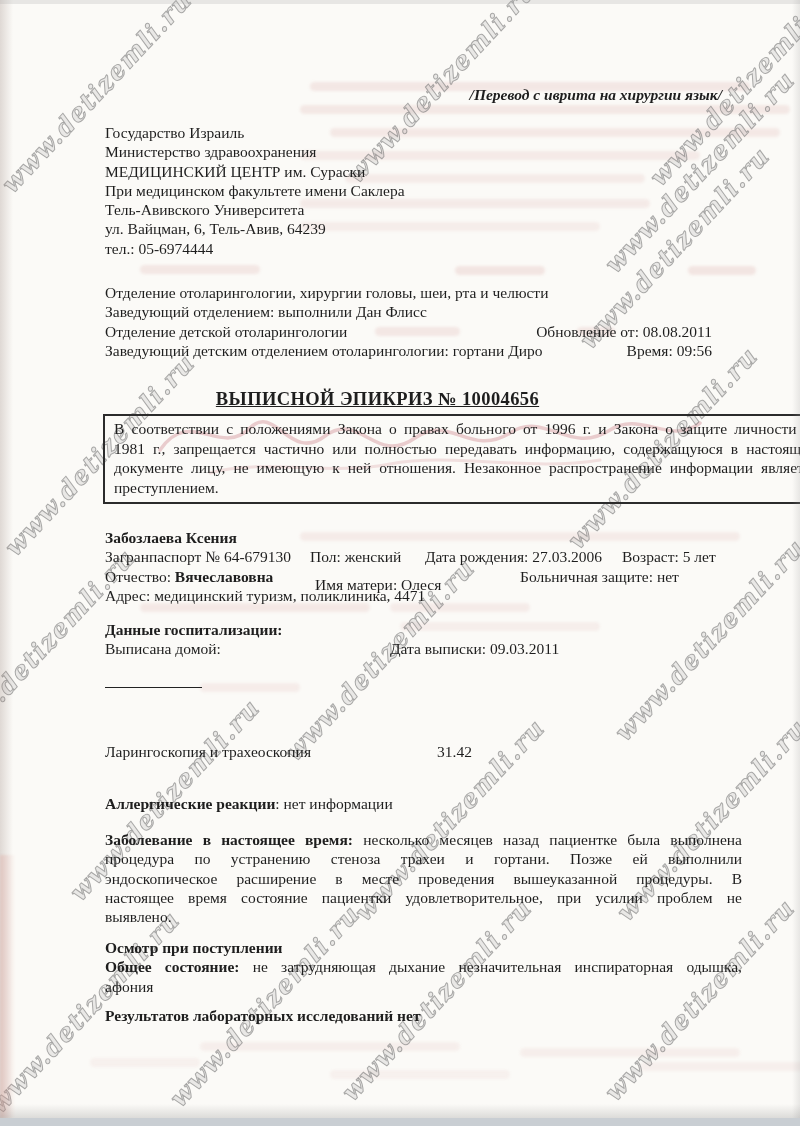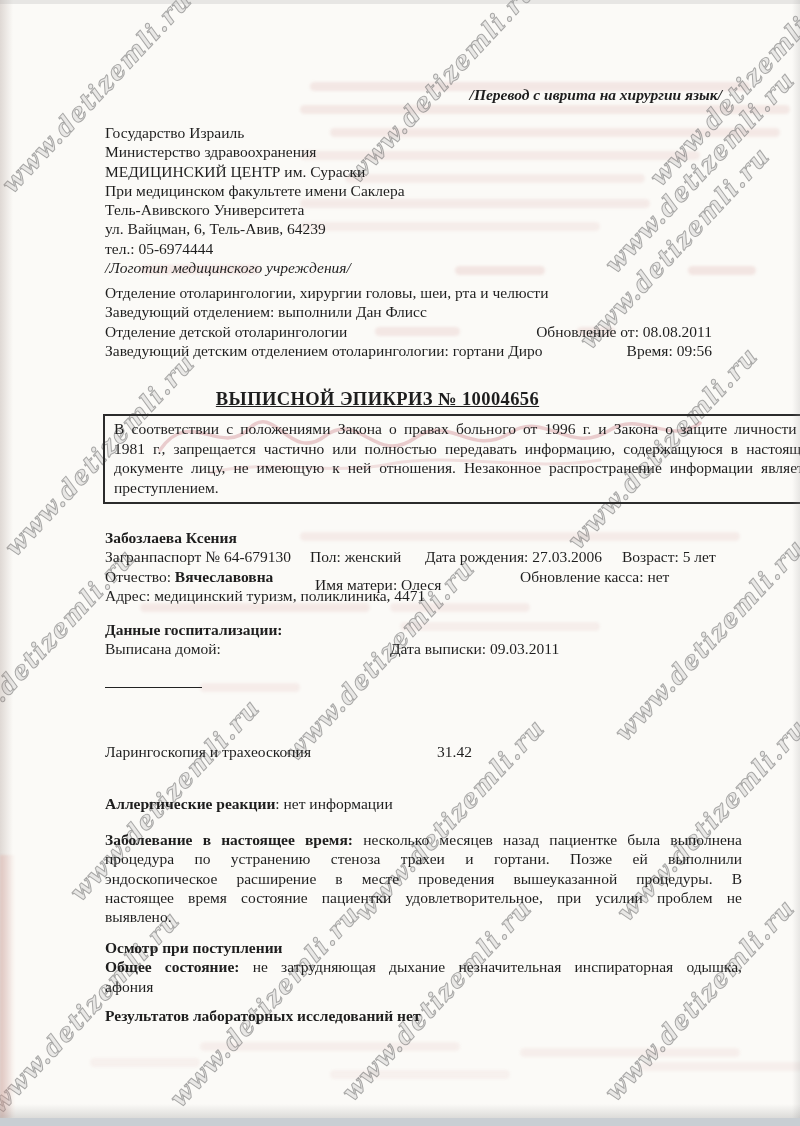--- a/index.html
+++ b/index.html
@@ -110,21 +110,20 @@
   <div class="abs italic" style="top:85px;right:78px;font-weight:600;">/Перевод с иврита на хирургии язык/</div>
 
   <div class="block" style="top:123px;">
     <div class="row">Государство Израиль</div>
     <div class="row">Министерство здравоохранения</div>
     <div class="row">МЕДИЦИНСКИЙ ЦЕНТР им. Сураски</div>
     <div class="row">При медицинском факультете имени Саклера</div>
     <div class="row">Тель-Авивского Университета</div>
     <div class="row">ул. Вайцман, 6, Тель-Авив,  64239</div>
     <div class="row">тел.: 05-6974444</div>
-    <div class="row italic">/Логотип медицинского учреждения/</div>
   </div>
 
   <div class="block" style="top:283px;width:607px;">
     <div class="row">Отделение отоларингологии, хирургии головы, шеи, рта и челюсти</div>
     <div class="row">Заведующий отделением: выполнили Дан Флисс</div>
     <div class="row spread">
       <span>Отделение детской отоларингологии</span>
       <span>Обновление от: 08.08.2011</span>
     </div>
     <div class="row spread">
@@ -141,21 +140,21 @@
     <div class="row b">Забозлаева Ксения</div>
     <div class="row">
       <span class="c" style="left:0;">Загранпаспорт № 64-679130</span>
       <span class="c" style="left:205px;">Пол: женский</span>
       <span class="c" style="left:320px;">Дата рождения: 27.03.2006</span>
       <span class="c" style="left:517px;">Возраст: 5 лет</span>
     </div>
     <div class="row">
       <span class="c" style="left:0;"><span>Отчество: </span><span class="b">Вячеславовна</span></span>
       <span class="c" style="left:210px;margin-top:8px;">Имя матери: Олеся</span>
-      <span class="c" style="left:415px;">Обновление касса: нет</span>
+      <span class="c" style="left:415px;">Больничная защите: нет</span>
     </div>
     <div class="row">Адрес: медицинский туризм, поликлиника, 4471</div>
   </div>
 
   <div class="block" style="top:620px;">
     <div class="row b u">Данные госпитализации:</div>
     <div class="row">
       <span class="c" style="left:0;">Выписана домой:</span>
       <span class="c" style="left:285px;">Дата выписки: 09.03.2011</span>
     </div>

